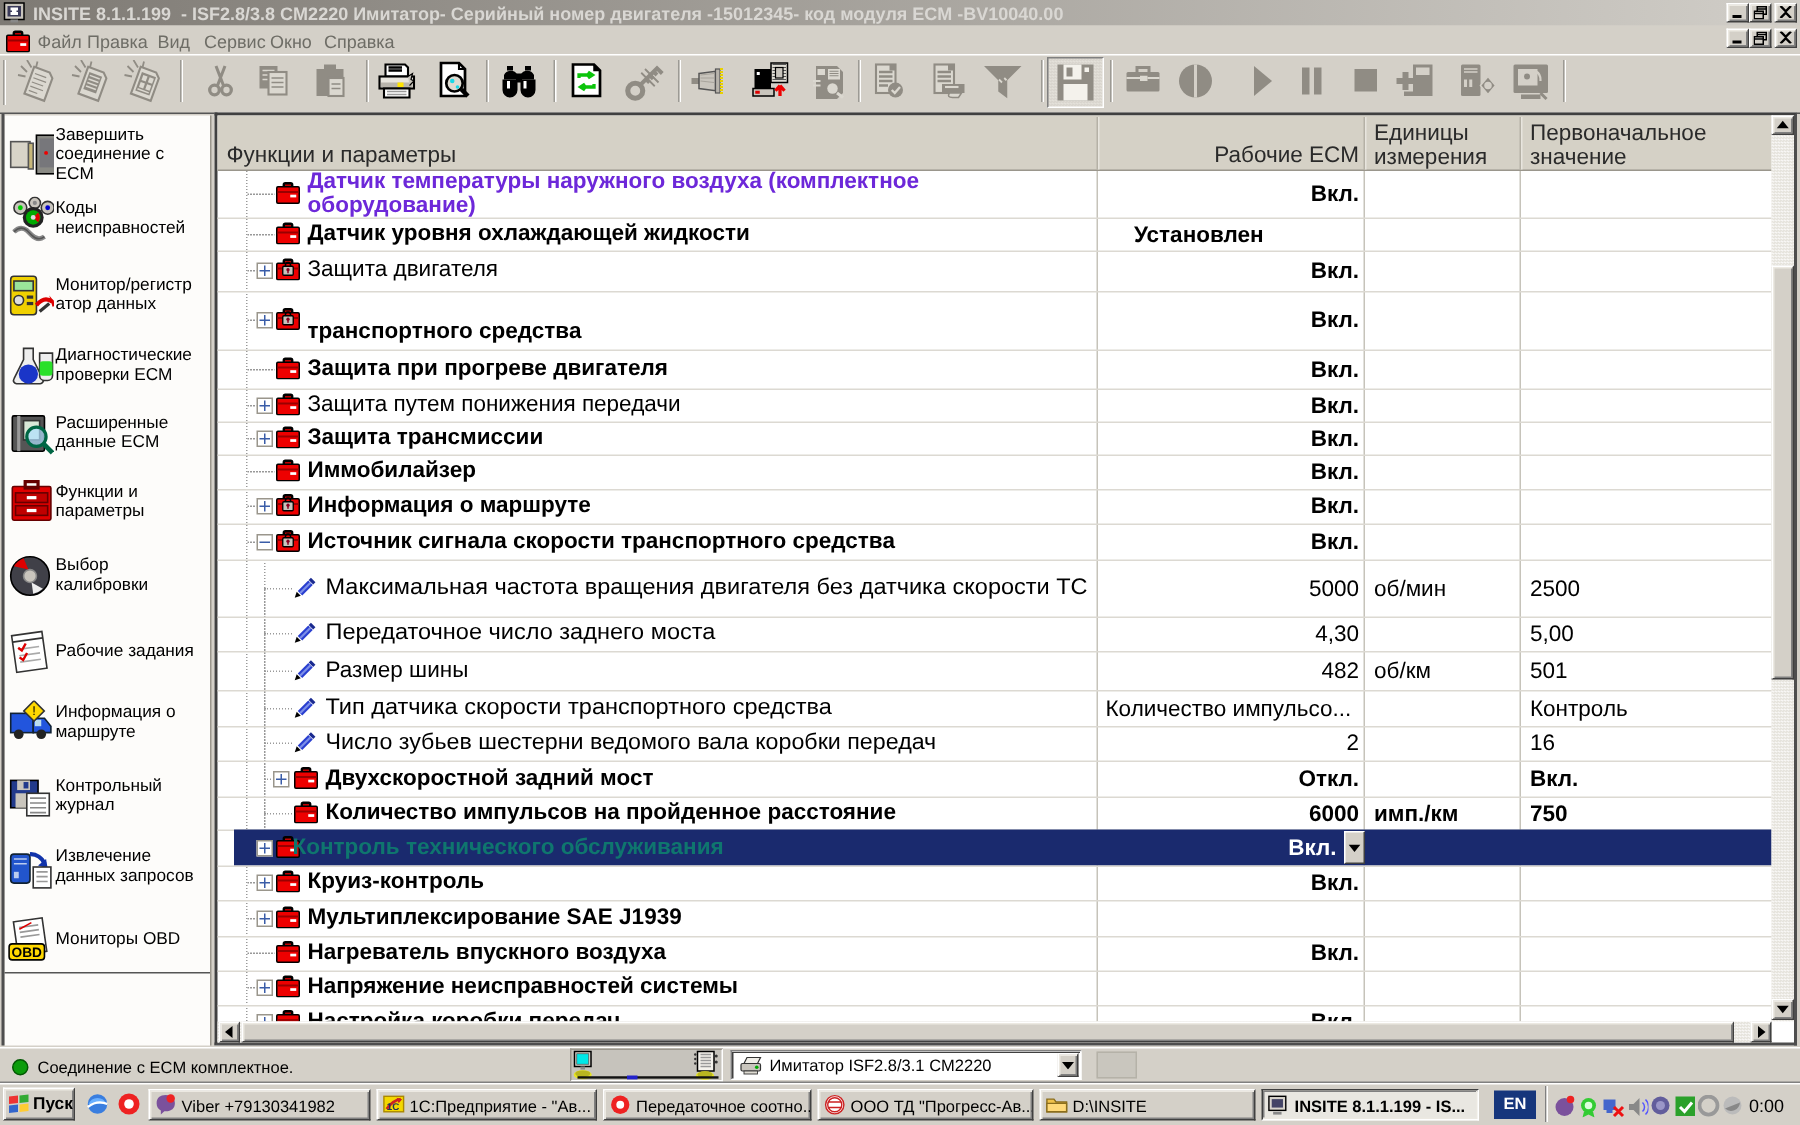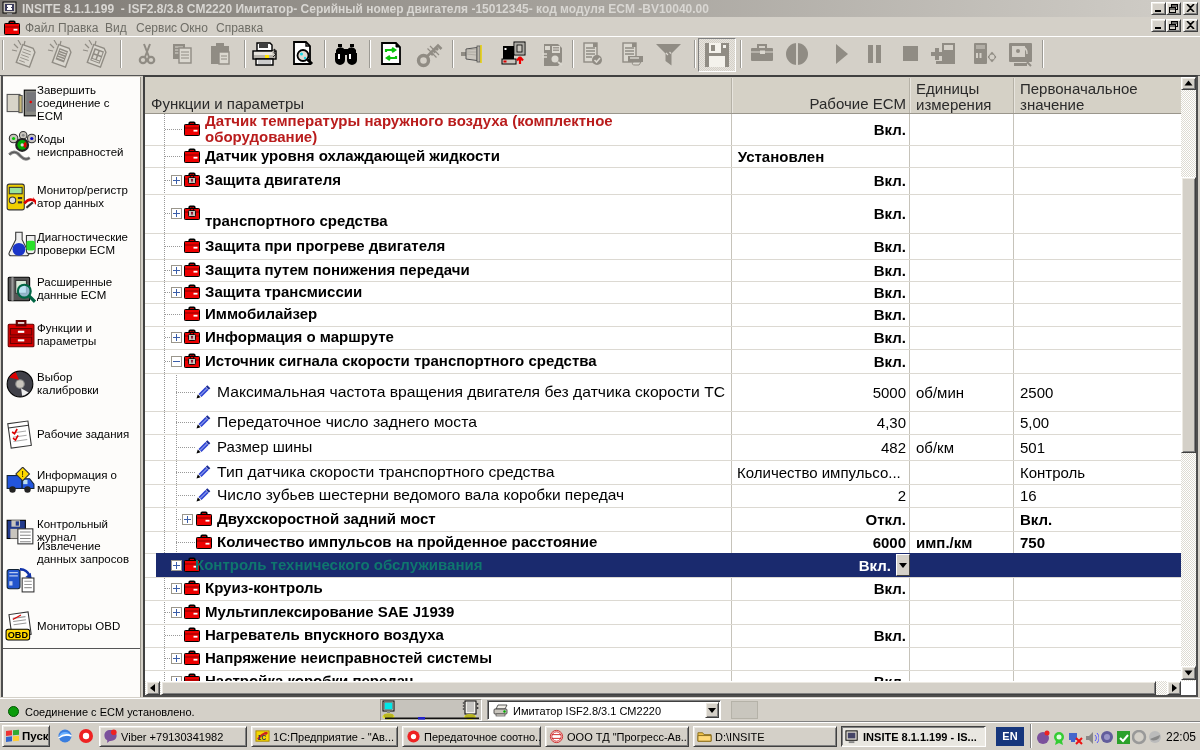--- a/index.html
+++ b/index.html
@@ -340,21 +340,21 @@
 <div class="sbtxt" style="top:518.0px">Контрольный<br>журнал</div>
 <svg class="abs" style="left:4px;top:563px" width="32" height="30" viewBox="0 0 28 28">
     <rect x="2" y="6" width="12" height="18" rx="2" fill="#2255cc" stroke="#123"></rect>
     <path d="M4 9 h8 M4 12 h8" stroke="#bce"></path>
     <rect x="4" y="17" width="3" height="4" fill="#bce"></rect>
     <path d="M14 6 a9 9 0 0 1 9 6" stroke="#1133aa" stroke-width="2.5" fill="none"></path>
     <path d="M24 9 l1 6 l-6 -2 z" fill="#1133aa"></path>
     <rect x="16" y="14" width="11" height="13" fill="#fff" stroke="#333"></rect>
     <path d="M18 17 h7 M18 20 h7 M18 23 h7" stroke="#999"></path>
   </svg>
-<div class="sbtxt" style="top:540px">Извлечение<br>данных запросов</div>
+<div class="sbtxt" style="top:565.0px">Извлечение<br>данных запросов</div>
 <svg class="abs" style="left:4px;top:611px" width="32" height="30" viewBox="0 0 28 28">
     <g transform="rotate(-8 14 12)">
       <rect x="5" y="2" width="18" height="21" fill="#fff" stroke="#333"></rect>
       <path d="M8 6 h12 M8 9 h12 M8 12 h12" stroke="#999"></path>
       <path d="M8 7 l8 -3" stroke="#d00"></path>
     </g>
     <rect x="1" y="17" width="22" height="10" rx="2" fill="#ffd800" stroke="#000"></rect>
     <text x="12" y="25" font-size="8.5" font-weight="bold" text-anchor="middle" fill="#000">OBD</text>
   </svg>
 <div class="sbtxt" style="top:619.5px">Мониторы OBD</div>
@@ -377,47 +377,47 @@
 <div class="abs" style="left:164px;top:114px;width:1px;height:568px;background-image:repeating-linear-gradient(to bottom,#999 0 1px,transparent 1px 2px)"></div>
 <div class="abs" style="left:176px;top:373px;width:1px;height:180px;background-image:repeating-linear-gradient(to bottom,#999 0 1px,transparent 1px 2px)"></div>
 <div class="abs" style="left:145px;top:145px;width:1036px;height:1px;background:#dcd9d2"></div>
 <div class="abs" style="left:165px;top:129px;width:18px;height:1px;background-image:repeating-linear-gradient(to right,#999 0 1px,transparent 1px 2px)"></div>
 <svg style="position:absolute;left:184px;top:121px" width="16" height="15" viewBox="0 0 16 15">
     <path d="M5.2 3.5 v-1.3 a1 1 0 0 1 1 -1 h3.6 a1 1 0 0 1 1 1 v1.3" fill="#c00000" stroke="#000" stroke-width="1.6"></path>
     <rect x="0.5" y="3.5" width="15" height="11" rx="0.8" fill="#ee0000" stroke="#000" stroke-width="1"></rect>
     <path d="M1 7 h14" stroke="#900" stroke-width="1.2"></path>
     <rect x="9.5" y="8.8" width="4" height="1.8" fill="#fff"></rect>
   </svg>
-<div class="abs" style="left:205px;top:113px;font-size:15px;line-height:16px;font-weight:bold;color:#b91c1c;white-space:nowrap"><span style="display:inline-block;transform:scaleX(1.0);transform-origin:0 50%">Датчик температуры наружного воздуха (комплектное</span><br><span style="display:inline-block;transform:scaleX(1.0);transform-origin:0 50%">оборудование)</span><br></div>
+<div class="abs" style="left:205px;top:113px;font-size:15px;line-height:16px;font-weight:bold;color:#6d28d9;white-space:nowrap"><span style="display:inline-block;transform:scaleX(1.0);transform-origin:0 50%">Датчик температуры наружного воздуха (комплектное</span><br><span style="display:inline-block;transform:scaleX(1.0);transform-origin:0 50%">оборудование)</span><br></div>
 <div class="abs" style="left:732px;top:121px;width:174px;text-align:right;font-size:15px;font-weight:bold;color:#000">Вкл.</div>
 <div class="abs" style="left:145px;top:167px;width:1036px;height:1px;background:#dcd9d2"></div>
 <div class="abs" style="left:165px;top:156px;width:18px;height:1px;background-image:repeating-linear-gradient(to right,#999 0 1px,transparent 1px 2px)"></div>
 <svg style="position:absolute;left:184px;top:148px" width="16" height="15" viewBox="0 0 16 15">
     <path d="M5.2 3.5 v-1.3 a1 1 0 0 1 1 -1 h3.6 a1 1 0 0 1 1 1 v1.3" fill="#c00000" stroke="#000" stroke-width="1.6"></path>
     <rect x="0.5" y="3.5" width="15" height="11" rx="0.8" fill="#ee0000" stroke="#000" stroke-width="1"></rect>
     <path d="M1 7 h14" stroke="#900" stroke-width="1.2"></path>
     <rect x="9.5" y="8.8" width="4" height="1.8" fill="#fff"></rect>
   </svg>
 <div class="abs" style="left:205px;top:148px;font-size:15px;line-height:16px;font-weight:bold;color:#000;white-space:nowrap"><span style="display:inline-block;transform:scaleX(1.0);transform-origin:0 50%">Датчик уровня охлаждающей жидкости</span><br></div>
-<div class="abs" style="left:694px;top:148px;width:174px;text-align:center;font-size:15px;font-weight:bold;color:#000">Установлен</div>
+<div class="abs" style="left:756px;top:148px;width:174px;text-align:left;font-size:15px;font-weight:bold;color:#000">Установлен</div>
 <div class="abs" style="left:145px;top:194px;width:1036px;height:1px;background:#dcd9d2"></div>
 <div class="abs" style="left:165px;top:180px;width:6px;height:1px;background-image:repeating-linear-gradient(to right,#999 0 1px,transparent 1px 2px)"></div>
 <div style="position:absolute;left:171px;top:175px;width:11px;height:11px;background:#fff;border:1px solid #9a968c;box-sizing:border-box"></div>
 <div style="position:absolute;left:173px;top:180px;width:7px;height:1px;background:#3a5da8"></div>
 <div style="position:absolute;left:176px;top:177px;width:1px;height:7px;background:#3a5da8"></div>
 <svg style="position:absolute;left:184px;top:172px" width="16" height="15" viewBox="0 0 16 15">
     <path d="M5.2 3.5 v-1.3 a1 1 0 0 1 1 -1 h3.6 a1 1 0 0 1 1 1 v1.3" fill="#c00000" stroke="#000" stroke-width="1.6"></path>
     <rect x="0.5" y="3.5" width="15" height="11" rx="0.8" fill="#ee0000" stroke="#000" stroke-width="1"></rect>
     <path d="M1 7 h14" stroke="#900" stroke-width="1.2"></path>
     <rect x="4.5" y="5.5" width="7" height="6" rx="0.8" fill="#c8c4bc" stroke="#000" stroke-width="0.9"></rect>
     <path d="M6.3 5.5 v-0.8 a1.7 1.7 0 0 1 3.4 0 v0.8" fill="none" stroke="#000" stroke-width="1"></path>
     <circle cx="8" cy="7.8" r="1.1" fill="#802"></circle>
     <rect x="7.5" y="8.2" width="1" height="2" fill="#802"></rect>
   </svg>
-<div class="abs" style="left:205px;top:172px;font-size:15px;line-height:16px;font-weight:bold;color:#000;white-space:nowrap"><span style="display:inline-block;transform:scaleX(1.0);transform-origin:0 50%">Защита двигателя</span><br></div>
+<div class="abs" style="left:205px;top:172px;font-size:15px;line-height:16px;font-weight:normal;color:#000;white-space:nowrap"><span style="display:inline-block;transform:scaleX(1.0);transform-origin:0 50%">Защита двигателя</span><br></div>
 <div class="abs" style="left:732px;top:172px;width:174px;text-align:right;font-size:15px;font-weight:bold;color:#000">Вкл.</div>
 <div class="abs" style="left:145px;top:233px;width:1036px;height:1px;background:#dcd9d2"></div>
 <div class="abs" style="left:165px;top:213px;width:6px;height:1px;background-image:repeating-linear-gradient(to right,#999 0 1px,transparent 1px 2px)"></div>
 <div style="position:absolute;left:171px;top:208px;width:11px;height:11px;background:#fff;border:1px solid #9a968c;box-sizing:border-box"></div>
 <div style="position:absolute;left:173px;top:213px;width:7px;height:1px;background:#3a5da8"></div>
 <div style="position:absolute;left:176px;top:210px;width:1px;height:7px;background:#3a5da8"></div>
 <svg style="position:absolute;left:184px;top:205px" width="16" height="15" viewBox="0 0 16 15">
     <path d="M5.2 3.5 v-1.3 a1 1 0 0 1 1 -1 h3.6 a1 1 0 0 1 1 1 v1.3" fill="#c00000" stroke="#000" stroke-width="1.6"></path>
     <rect x="0.5" y="3.5" width="15" height="11" rx="0.8" fill="#ee0000" stroke="#000" stroke-width="1"></rect>
     <path d="M1 7 h14" stroke="#900" stroke-width="1.2"></path>
@@ -442,21 +442,21 @@
 <div class="abs" style="left:165px;top:270px;width:6px;height:1px;background-image:repeating-linear-gradient(to right,#999 0 1px,transparent 1px 2px)"></div>
 <div style="position:absolute;left:171px;top:265px;width:11px;height:11px;background:#fff;border:1px solid #9a968c;box-sizing:border-box"></div>
 <div style="position:absolute;left:173px;top:270px;width:7px;height:1px;background:#3a5da8"></div>
 <div style="position:absolute;left:176px;top:267px;width:1px;height:7px;background:#3a5da8"></div>
 <svg style="position:absolute;left:184px;top:262px" width="16" height="15" viewBox="0 0 16 15">
     <path d="M5.2 3.5 v-1.3 a1 1 0 0 1 1 -1 h3.6 a1 1 0 0 1 1 1 v1.3" fill="#c00000" stroke="#000" stroke-width="1.6"></path>
     <rect x="0.5" y="3.5" width="15" height="11" rx="0.8" fill="#ee0000" stroke="#000" stroke-width="1"></rect>
     <path d="M1 7 h14" stroke="#900" stroke-width="1.2"></path>
     <rect x="9.5" y="8.8" width="4" height="1.8" fill="#fff"></rect>
   </svg>
-<div class="abs" style="left:205px;top:262px;font-size:15px;line-height:16px;font-weight:bold;color:#000;white-space:nowrap"><span style="display:inline-block;transform:scaleX(1.0);transform-origin:0 50%">Защита путем понижения передачи</span><br></div>
+<div class="abs" style="left:205px;top:262px;font-size:15px;line-height:16px;font-weight:normal;color:#000;white-space:nowrap"><span style="display:inline-block;transform:scaleX(1.0);transform-origin:0 50%">Защита путем понижения передачи</span><br></div>
 <div class="abs" style="left:732px;top:262px;width:174px;text-align:right;font-size:15px;font-weight:bold;color:#000">Вкл.</div>
 <div class="abs" style="left:145px;top:303px;width:1036px;height:1px;background:#dcd9d2"></div>
 <div class="abs" style="left:165px;top:292px;width:6px;height:1px;background-image:repeating-linear-gradient(to right,#999 0 1px,transparent 1px 2px)"></div>
 <div style="position:absolute;left:171px;top:287px;width:11px;height:11px;background:#fff;border:1px solid #9a968c;box-sizing:border-box"></div>
 <div style="position:absolute;left:173px;top:292px;width:7px;height:1px;background:#3a5da8"></div>
 <div style="position:absolute;left:176px;top:289px;width:1px;height:7px;background:#3a5da8"></div>
 <svg style="position:absolute;left:184px;top:284px" width="16" height="15" viewBox="0 0 16 15">
     <path d="M5.2 3.5 v-1.3 a1 1 0 0 1 1 -1 h3.6 a1 1 0 0 1 1 1 v1.3" fill="#c00000" stroke="#000" stroke-width="1.6"></path>
     <rect x="0.5" y="3.5" width="15" height="11" rx="0.8" fill="#ee0000" stroke="#000" stroke-width="1"></rect>
     <path d="M1 7 h14" stroke="#900" stroke-width="1.2"></path>
@@ -680,21 +680,21 @@
 <svg class="abs" style="left:0;top:0" width="1200" height="750">
     <path d="M155.0 684.0 v8 l-5 -4 z" fill="#000"></path>
   </svg>
 <div class="abs" style="left:161px;top:681px;width:995px;height:14px;background:#d4d0c8;border:1px solid;border-color:#fff #404040 #404040 #fff;box-shadow:inset 1px 1px 0 #ece9e2,inset -1px -1px 0 #808080"></div>
 <div class="abs" style="left:1167px;top:681px;width:14px;height:14px;background:#d4d0c8;border:1px solid;border-color:#fff #404040 #404040 #fff;box-shadow:inset 1px 1px 0 #ece9e2,inset -1px -1px 0 #808080"></div>
 <svg class="abs" style="left:0;top:0" width="1200" height="750">
     <path d="M1172.0 684.0 v8 l5 -4 z" fill="#000"></path>
   </svg>
 <div class="abs" style="left:0;top:698px;width:1200px;height:24px;background:#d4d0c8;border-top:1px solid #fff"></div>
 <div class="abs" style="left:8px;top:706px;width:11px;height:11px;border-radius:50%;background:#0b9c0b;border:1px solid #025702"></div>
-<div class="abs" style="left:25px;top:706px;font-size:11px;color:#000">Соединение с ECM установлено.</div>
+<div class="abs" style="left:25px;top:706px;font-size:11px;color:#000">Соединение с ECM комплектное.</div>
 <div class="abs" style="left:380px;top:699px;width:102px;height:22px;background:#c6c3bc;border:1px solid;border-color:#9a968c #fff #fff #9a968c"></div>
 <svg class="abs" style="left:381px;top:700px" width="100" height="20" viewBox="0 0 100 20">
     <rect x="2" y="1" width="11" height="10" fill="#dedbd2" stroke="#000"></rect>
     <rect x="3.5" y="2.5" width="8" height="7" fill="#00e8e8" stroke="#555" stroke-width="0.5"></rect>
     <rect x="6" y="11" width="3" height="2" fill="#888"></rect>
     <ellipse cx="7.5" cy="16.5" rx="6" ry="3" fill="#e8e520"></ellipse>
     <ellipse cx="7.5" cy="15.8" rx="5" ry="2.2" fill="#b8b520"></ellipse>
     <rect x="84" y="1" width="11" height="13" fill="#f4f2ec" stroke="#000"></rect>
     <path d="M86 3 h7 M86 5 h7 M86 7 h7 M86 9 h7 M86 11 h7" stroke="#999"></path>
     <circle cx="82.5" cy="3" r="0.8" fill="#333"></circle>
@@ -795,12 +795,12 @@
     <rect x="1" y="1" width="13" height="13" fill="#2ba12b"></rect>
     <path d="M4 8 l3 3 5 -6" stroke="#fff" stroke-width="2" fill="none"></path>
   </svg>
 <svg class="abs" style="left:1132px;top:730px" width="15" height="15" viewBox="0 0 15 15">
     <circle cx="7" cy="7" r="6" fill="none" stroke="#999" stroke-width="2.5"></circle>
   </svg>
 <svg class="abs" style="left:1148px;top:730px" width="15" height="15" viewBox="0 0 15 15">
     <circle cx="7" cy="7" r="6" fill="#bbb"></circle>
     <path d="M2 9 a6 6 0 0 0 10 -4" fill="#888"></path>
   </svg>
-<div class="abs" style="left:1166px;top:730px;font-size:12px;color:#000">22:05</div>
+<div class="abs" style="left:1166px;top:730px;font-size:12px;color:#000">0:00</div>
 </body></html>

